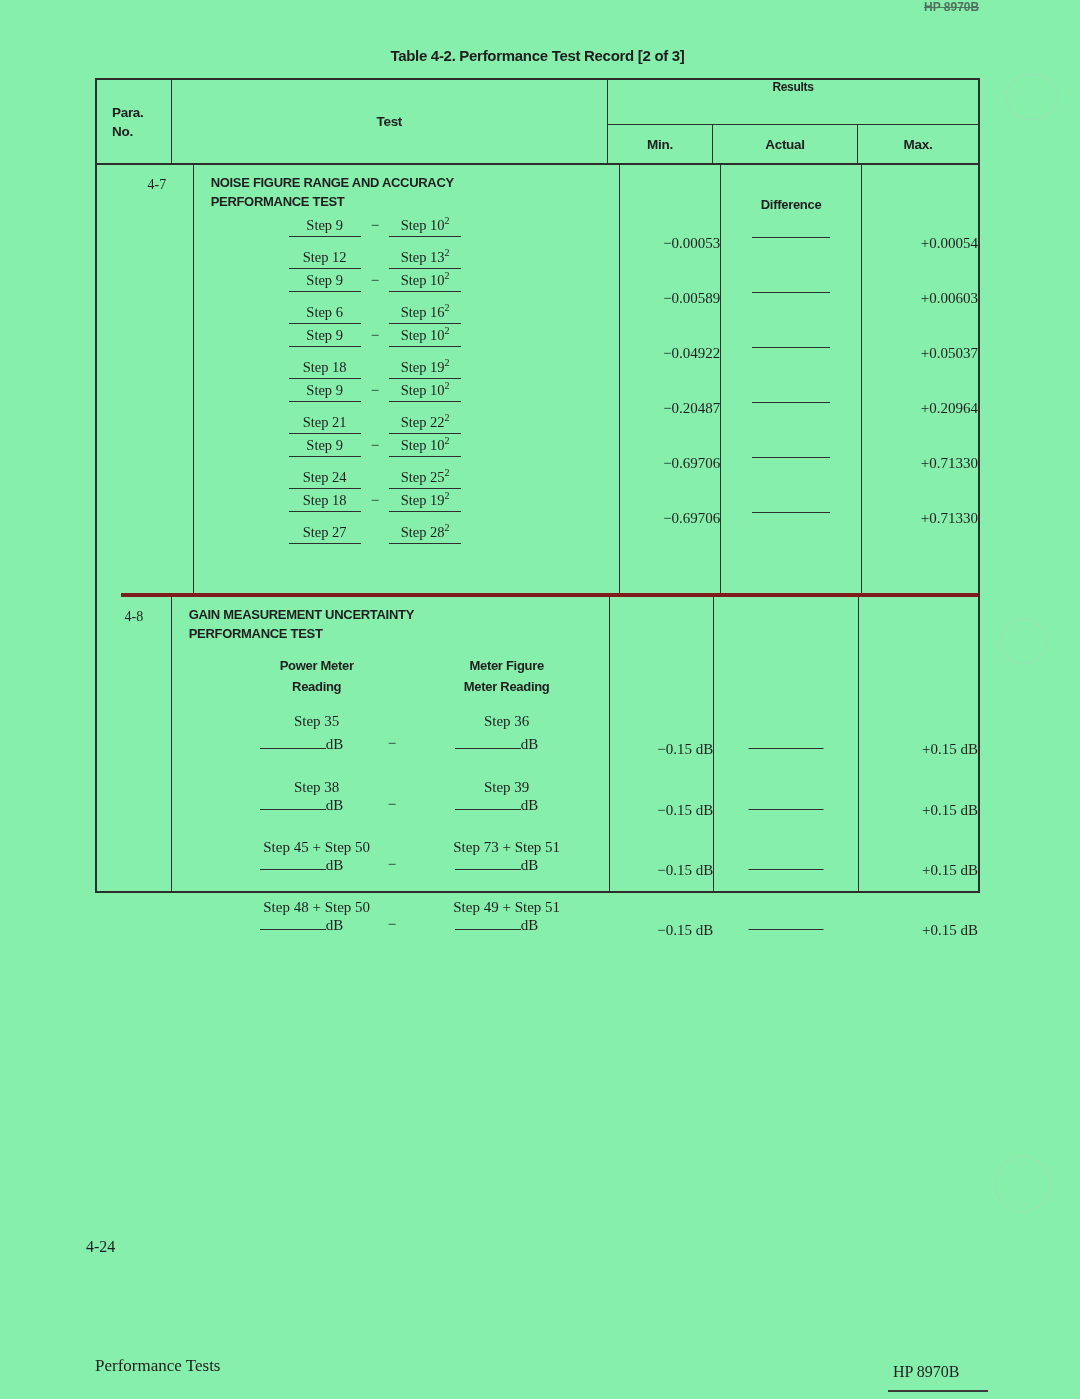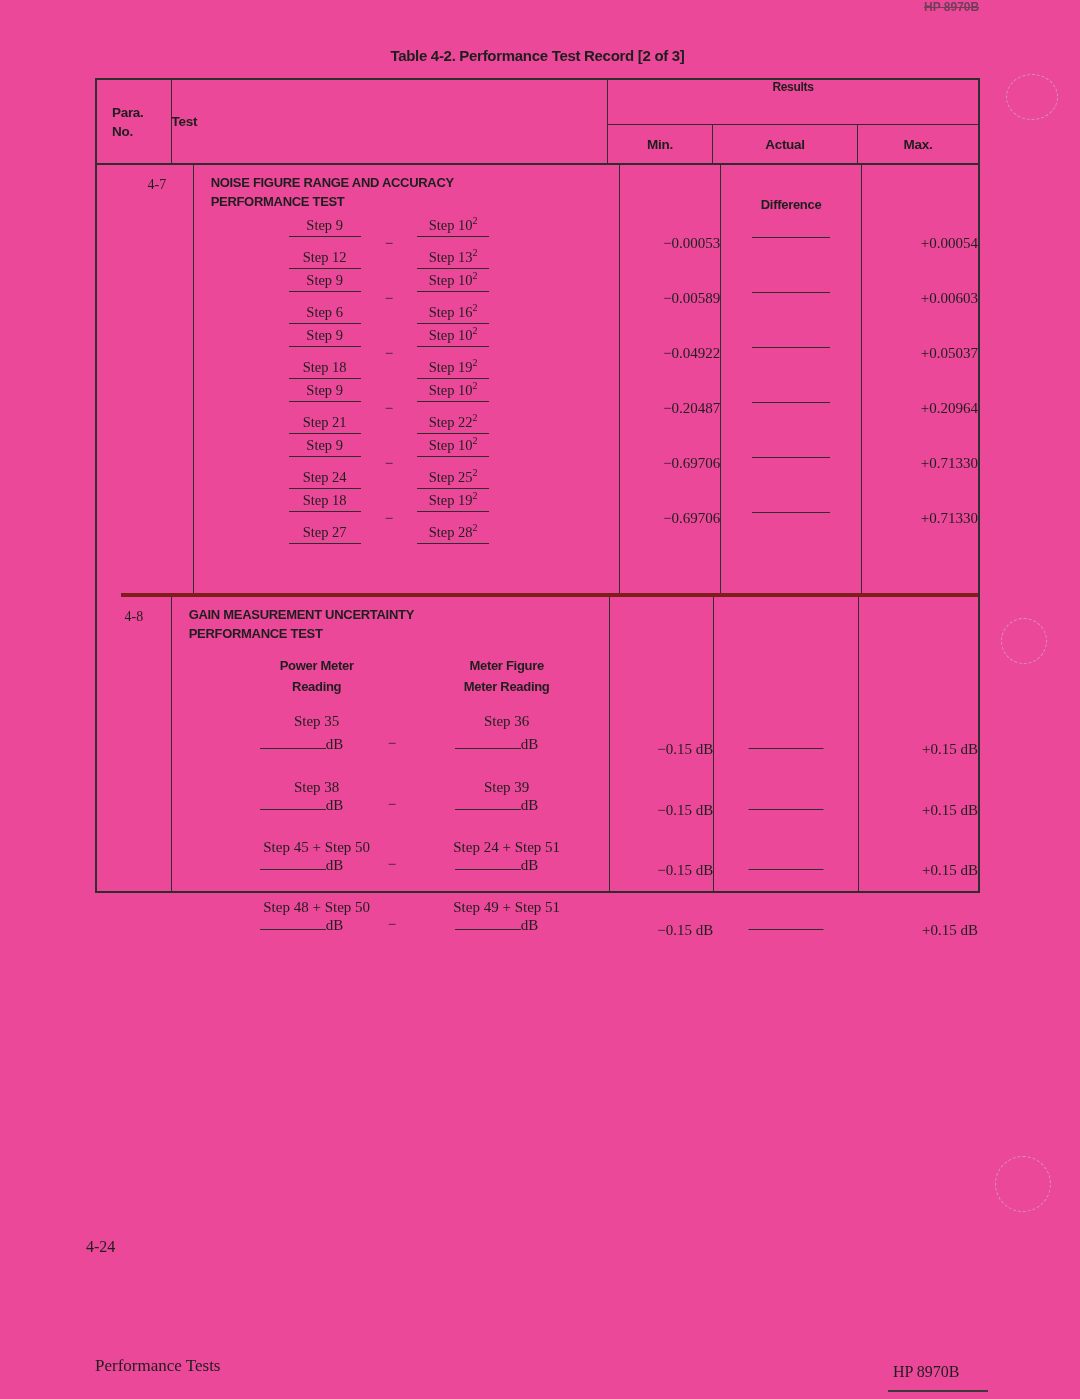--- a/index.html
+++ b/index.html
@@ -1,18 +1,18 @@
 <!DOCTYPE html>
 <html><head>
 <meta charset="utf-8">
 <style>
   html,body{margin:0;padding:0;}
   body{width:1080px;height:1399px;position:relative;background:#f6f6f4;
        font-family:"Liberation Serif",serif;color:#1e1e1e;}
-  .page{position:absolute;inset:0;background:#ec4899;overflow:hidden;}
+  .page{position:absolute;inset:0;background:#86efac;overflow:hidden;}
 
   .hbold{font-family:"Liberation Sans",sans-serif;font-weight:700;letter-spacing:-0.3px;}
 
   .title{position:absolute;left:95px;top:47px;width:885px;text-align:center;font-size:15px;}
 
   .ptable{position:absolute;left:95px;top:78px;width:885px;height:815px;
           border:2px solid #2e2e2e;display:flex;flex-direction:column;box-sizing:border-box;}
   .trow{display:flex;box-sizing:border-box;}
   .thead{height:85px;border-bottom:2px solid #2e2e2e;}
   .sec47{height:432px;border-bottom:4px solid #7f1d1d;margin-left:24px;}
@@ -20,41 +20,41 @@
   .c{box-sizing:border-box;position:relative;border-right:1.5px solid #2e2e2e;}
   .c-para{width:75px;}
   .c-test{width:440px;}
   .c-min{width:105px;}
   .c-actual{width:145px;}
   .c-max{width:120px;border-right:none;}
 
   
   .h-para{display:flex;flex-direction:column;justify-content:center;padding-left:15px;
           font-size:13.5px;line-height:19px;}
-  .h-test{display:flex;align-items:center;font-size:13.5px;}
+  .h-test{display:flex;align-items:center;justify-content:center;font-size:13.5px;}
   .rblock{width:370px;display:flex;flex-direction:column;box-sizing:border-box;}
   .rtop{height:45px;border-bottom:1.5px solid #2e2e2e;display:flex;align-items:flex-start;
         justify-content:center;font-size:12px;box-sizing:border-box;}
   .rbot{flex:1;display:flex;}
   .rb{display:flex;align-items:center;justify-content:center;font-size:13.5px;
       box-sizing:border-box;border-right:1.5px solid #2e2e2e;}
   .rb-min{width:105px;}
   .rb-actual{width:145px;}
   .rb-max{width:120px;border-right:none;}
 
   
   .para-num{position:absolute;top:12px;left:0;width:100%;text-align:center;font-size:14px;}
   .sec-title{position:absolute;left:17px;font-size:13px;white-space:nowrap;}
   .val{position:absolute;left:0;width:100%;text-align:right;font-size:15px;}
   .ablank{position:absolute;left:50%;transform:translateX(-50%);width:78px;height:0;
           border-top:1.4px solid #2e2e2e;}
   .diff{position:absolute;top:32px;left:0;width:100%;text-align:center;font-size:13px;}
 
   
-  .frac-group{position:absolute;left:95px;display:flex;align-items:center;gap:24px;
+  .frac-group{position:absolute;left:95px;display:flex;align-items:flex-start;gap:10px;
               font-size:14.5px;}
   .frac{display:flex;flex-direction:column;}
   .fr-t{display:block;border-bottom:1.3px solid #2e2e2e;padding:0 5px 2px;min-width:62px;
         text-align:center;line-height:17px;}
   .fr-t + .fr-t{margin-top:12px;}
   .fminus{font-size:15px;}
   sup{font-size:10px;line-height:0;}
 
   
   .gcol-head{position:absolute;text-align:center;font-size:13px;line-height:21px;}
@@ -276,21 +276,21 @@
             </span>
           <span class="gminus">−</span>
           <span class="gb gb-r">
               <span class="bline"></span>
               <span class="unit">dB</span>
             </span>
         </div>
 
         <div class="g-label" style="top:242px">
           <span class="gl">Step 45 + Step 50</span>
-          <span class="gr">Step 24 + Step 51</span>
+          <span class="gr">Step 73 + Step 51</span>
         </div>
         <div class="g-blank" style="top:259px">
           <span class="gb gb-l">
               <span class="bline"></span>
               <span class="unit">dB</span>
             </span>
           <span class="gminus">−</span>
           <span class="gb gb-r">
               <span class="bline"></span>
               <span class="unit">dB</span>

